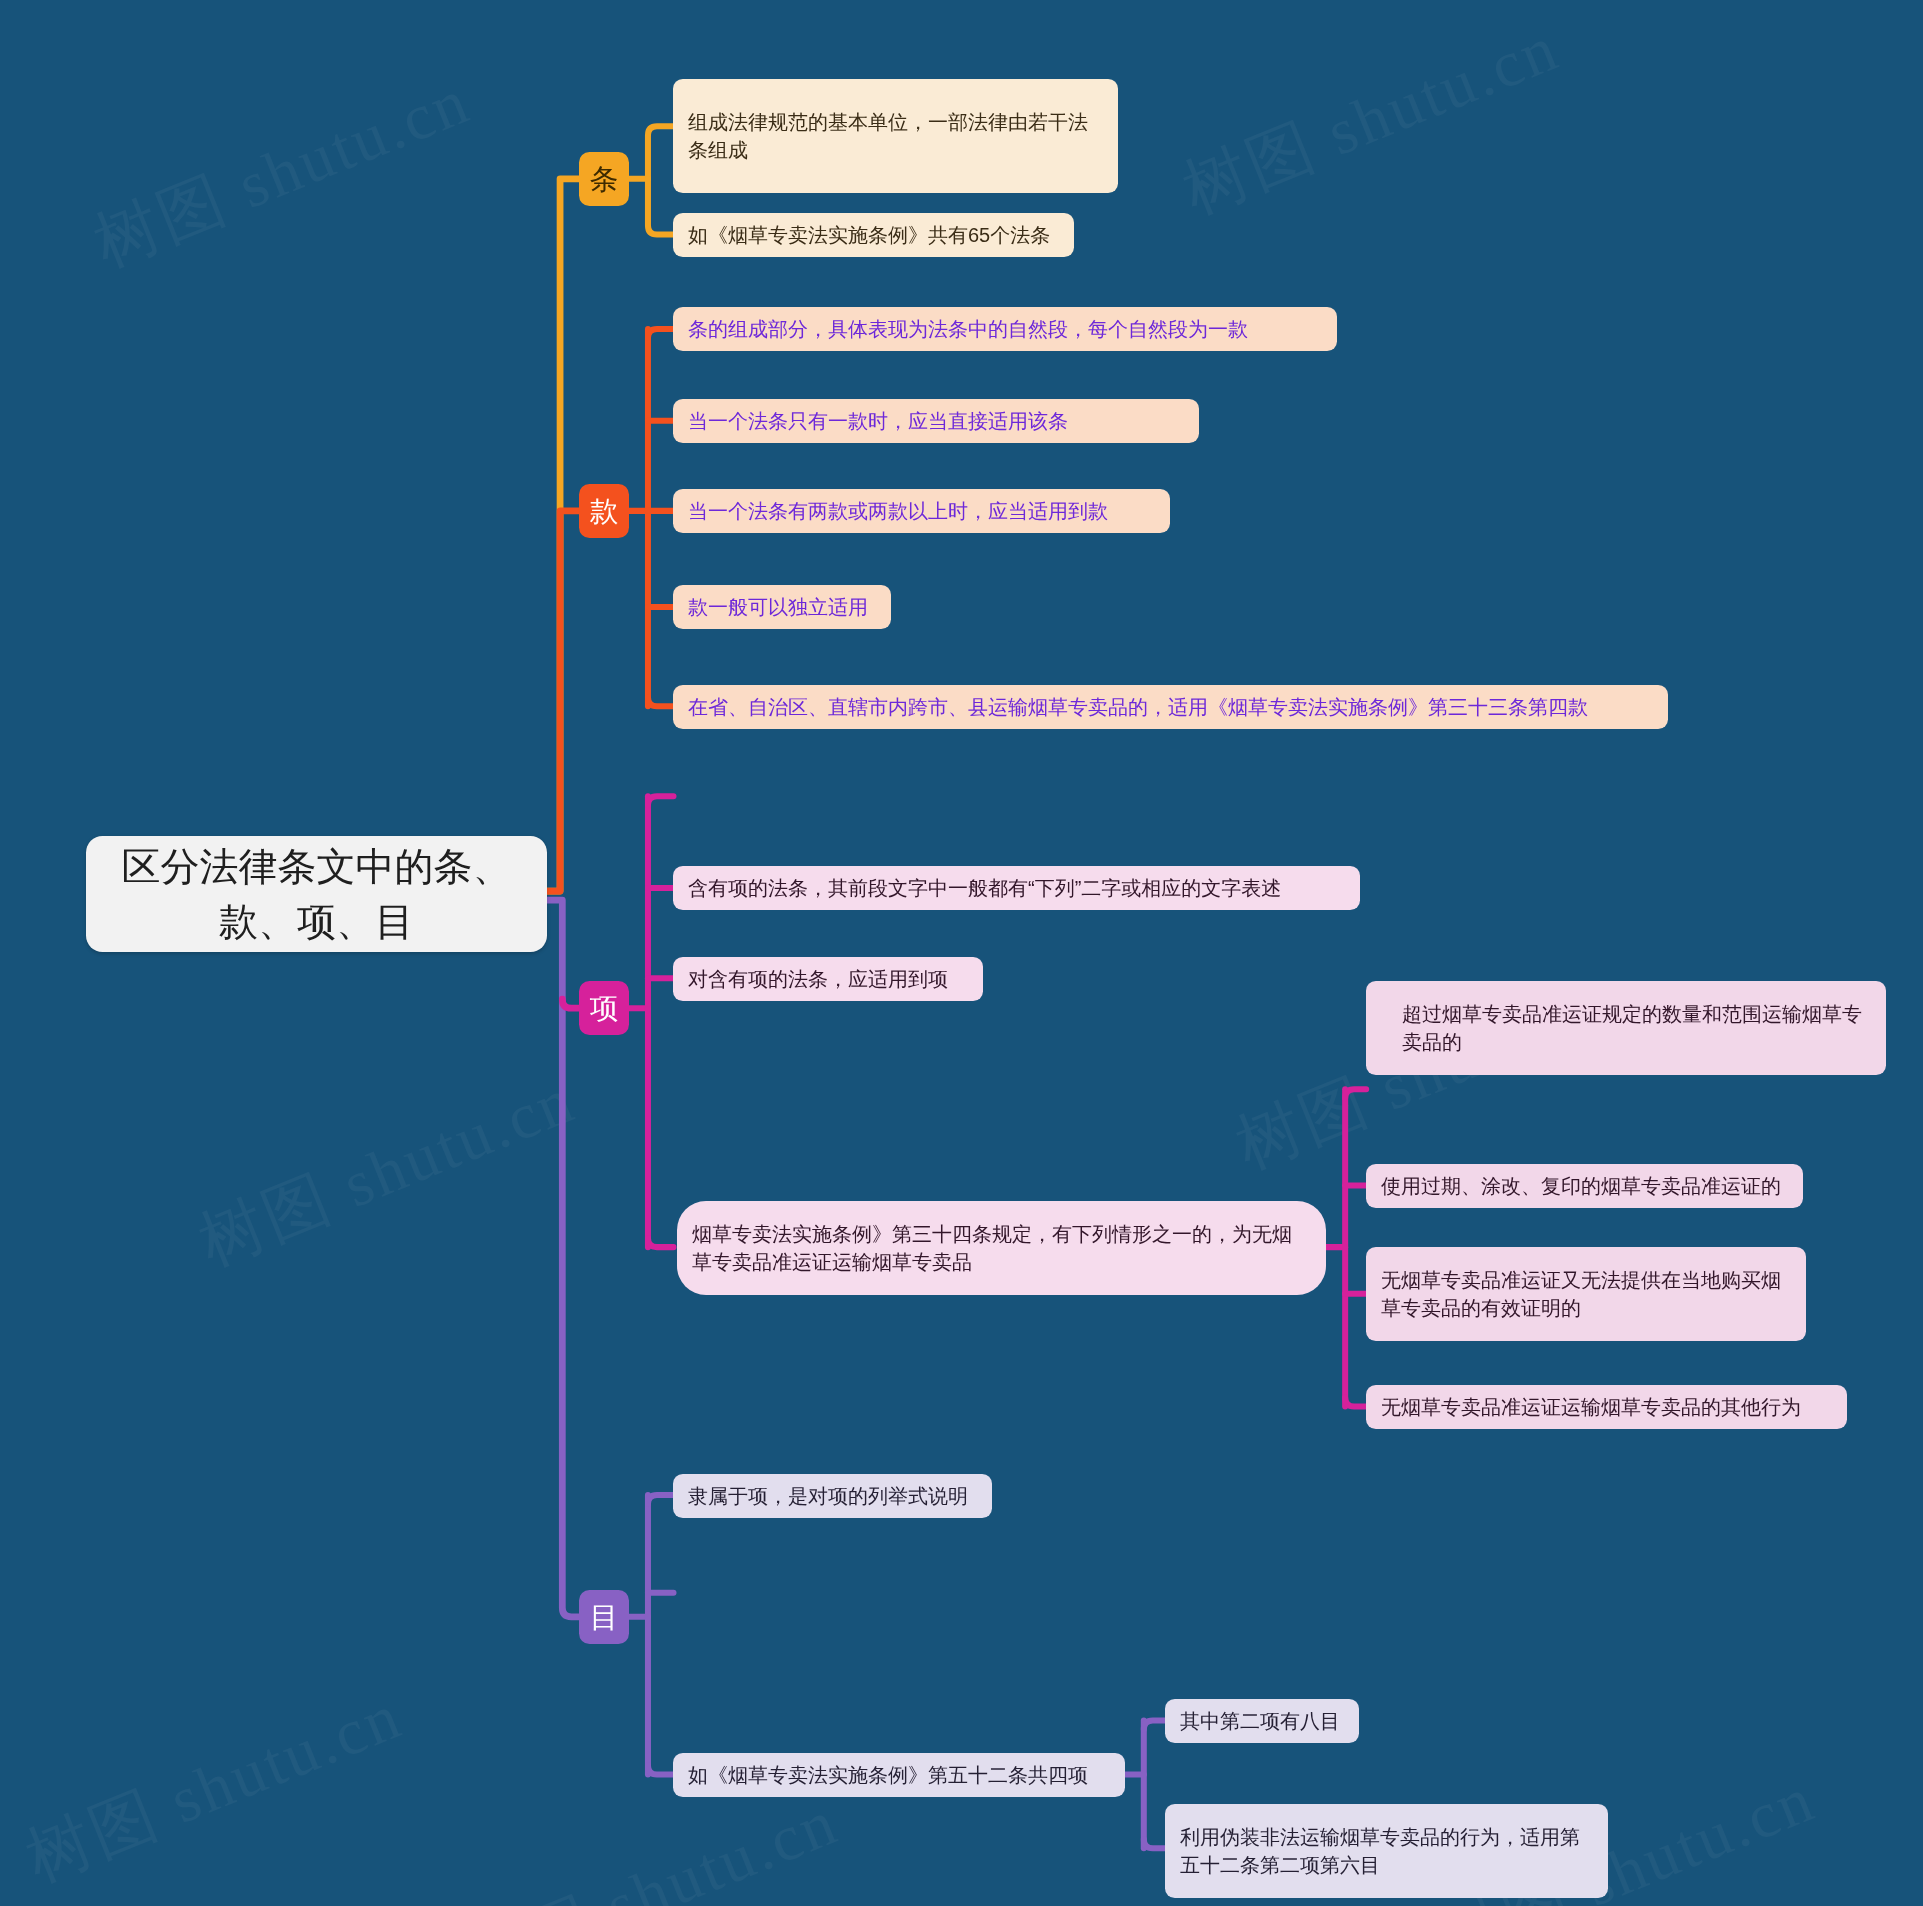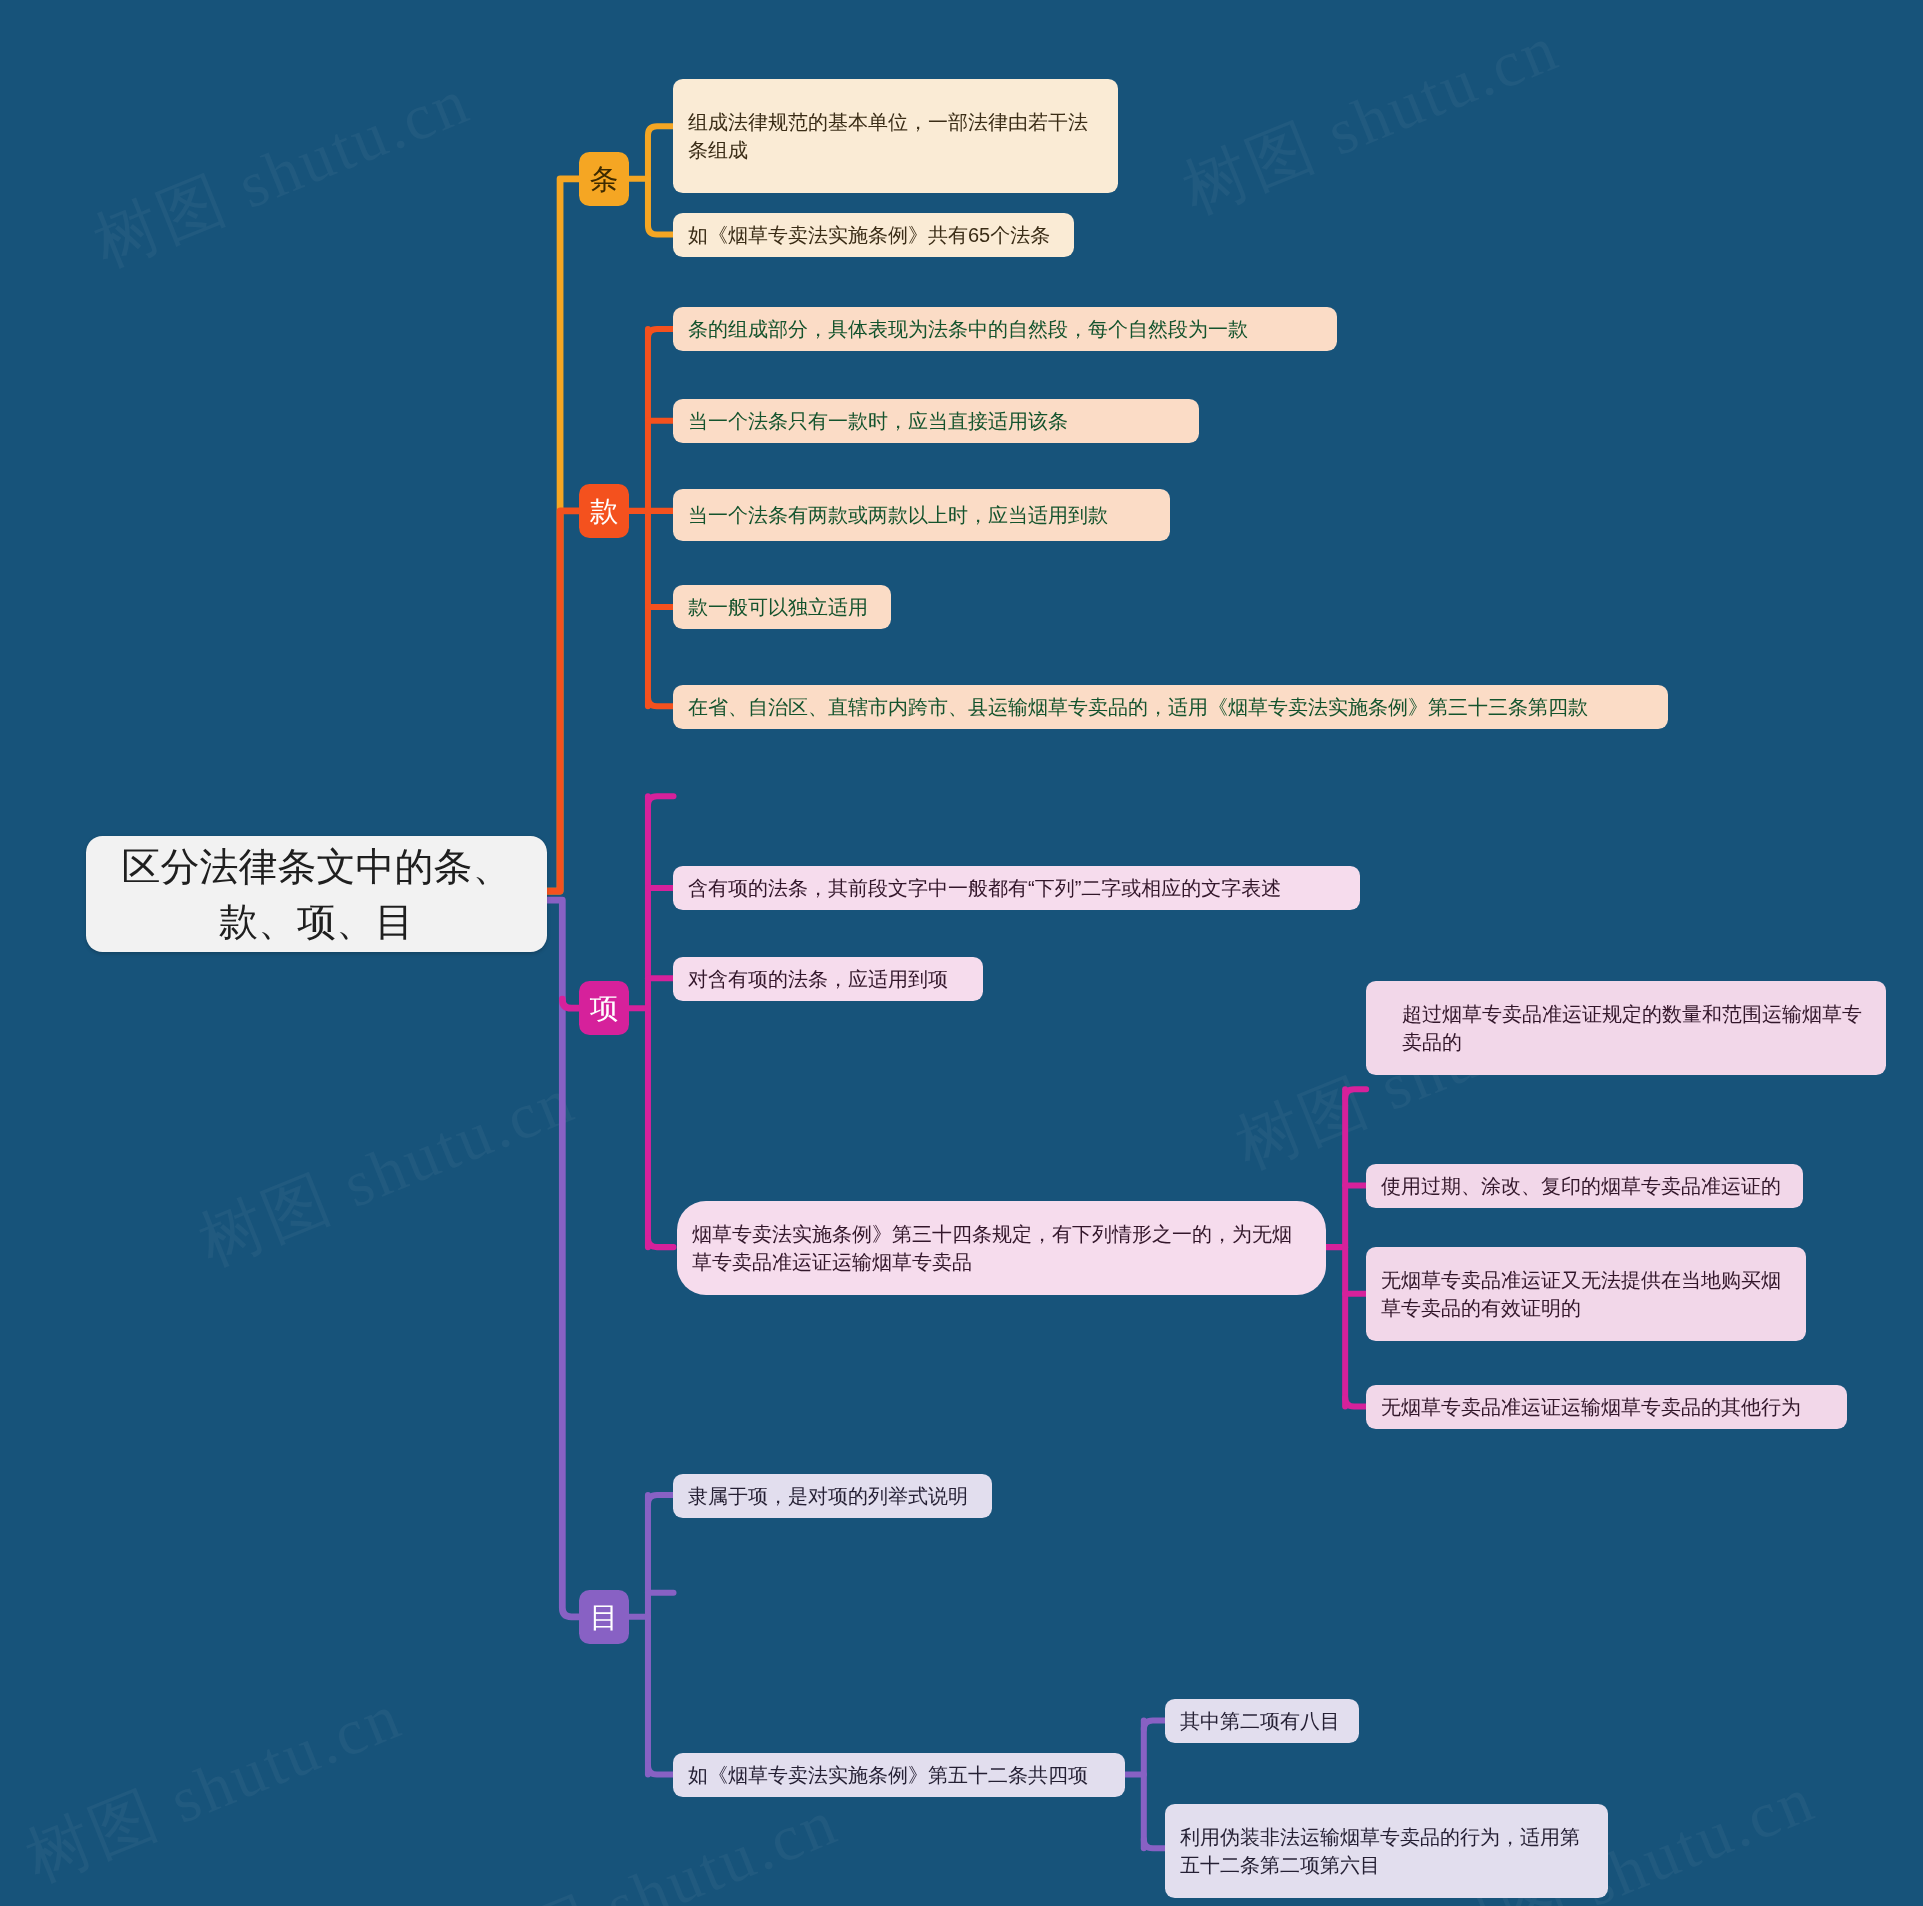--- a/index.html
+++ b/index.html
@@ -79,21 +79,21 @@
   .node.topic.purple { background: #8861c4; }
 
   
   .node.leaf {
     font-size: 20px;
     padding: 12px 15px;
     color: #2a2020;
     border-radius: 9.8px;
   }
   .node.leaf.amber   { background: #faebd5; color: #3a2c16; }
-  .node.leaf.orange  { background: #fbdcc6; color: #14532d; }
+  .node.leaf.orange  { background: #fbdcc6; color: #6d28d9; }
   .node.leaf.magenta { background: #f6dced; color: #32162a; }
   .node.leaf.magenta2{ background: #f2d7e9; color: #32162a; }
   .node.leaf.purple  { background: #e2deee; color: #241f33; }
 </style>
 </head>
 <body>
 
 <div id="watermark-layer">
   <div class="wm" style="left:83px;  top:128px;">树图 shutu.cn</div>
   <div class="wm" style="left:1172px; top:75px;">树图 shutu.cn</div>
@@ -161,21 +161,21 @@
   <div class="node leaf amber" style="left:673px; top:79px; width:445px; height:114px;">组成法律规范的基本单位，一部法律由若干法条组成</div>
 
   <div class="node leaf amber" style="left:673px; top:213px; width:401px; height:44px;">如《烟草专卖法实施条例》共有65个法条</div>
 
   <div class="node topic orange" style="left:579px; top:484px;">款</div>
 
   <div class="node leaf orange" style="left:673px; top:307px; width:664px; height:44px;">条的组成部分，具体表现为法条中的自然段，每个自然段为一款</div>
 
   <div class="node leaf orange" style="left:673px; top:399px; width:526px; height:44px;">当一个法条只有一款时，应当直接适用该条</div>
 
-  <div class="node leaf orange" style="left:673px; top:489px; width:497px; height:52px;">当一个法条有两款或两款以上时，应当适用到款</div>
+  <div class="node leaf orange" style="left:673px; top:489px; width:497px; height:44px;">当一个法条有两款或两款以上时，应当适用到款</div>
 
   <div class="node leaf orange" style="left:673px; top:585px; width:218px; height:44px;">款一般可以独立适用</div>
 
   <div class="node leaf orange" style="left:673px; top:685px; width:995px; height:44px;">在省、自治区、直辖市内跨市、县运输烟草专卖品的，适用《烟草专卖法实施条例》第三十三条第四款</div>
 
   <div class="node topic magenta" style="left:579px; top:981px;">项</div>
 
 
   <div class="node leaf magenta" style="left:673px; top:866px; width:687px; height:44px;">含有项的法条，其前段文字中一般都有“下列”二字或相应的文字表述</div>
 

